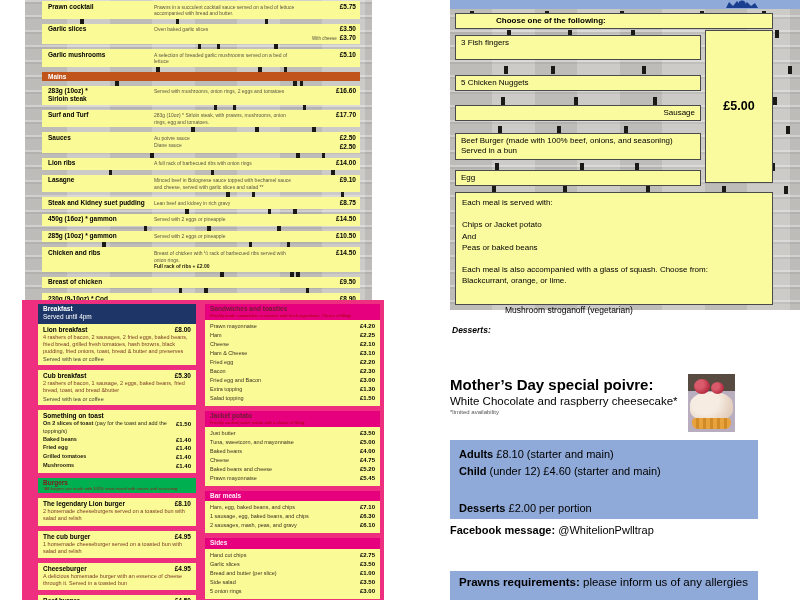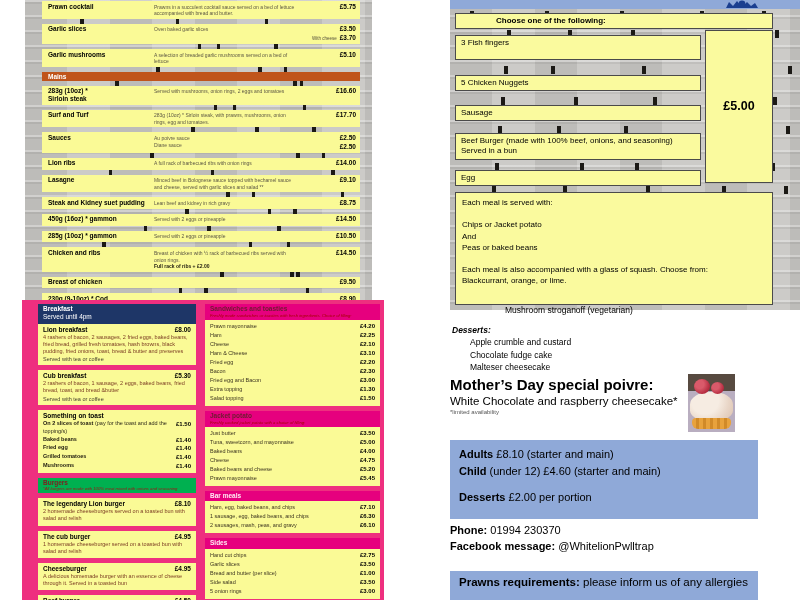--- a/index.html
+++ b/index.html
@@ -78,21 +78,21 @@
   .cream{position:absolute;left:2px;top:18px;width:43px;height:28px;border-radius:45% 45% 35% 35%;
     background:radial-gradient(circle at 35% 30%, #f6ece2 0 40%, #e8d5c6 70%, #dcc2b0 100%);}
   .crust{position:absolute;left:4px;top:44px;width:39px;height:11px;border-radius:4px 4px 6px 6px;
     background:repeating-linear-gradient(90deg,#e8a23c 0 4px,#d18a28 4px 7px);}
   .rasp1,.rasp2{position:absolute;border-radius:50%;
     background:radial-gradient(circle at 35% 35%, #d95a6a 0 30%, #b52c40 70%, #8f1f30 100%);}
   .rasp1{left:6px;top:5px;width:16px;height:15px;}
   .rasp2{left:23px;top:8px;width:13px;height:12px;}
   #pricing-box{position:absolute;left:450px;top:440px;width:308px;height:79px;background:#8fa9d8;
     padding:6px 9px;box-sizing:border-box;font-size:11px;line-height:1.5;}
-  #pricing-box .gaped{margin-top:10px;}
+  #pricing-box .gaped{margin-top:21px;}
   #order-block{position:absolute;left:450px;top:523px;font-size:11px;line-height:1.45;}
   #dietary-box{position:absolute;left:450px;top:571px;width:308px;height:29px;background:#8fa9d8;
     padding:5px 9px;box-sizing:border-box;font-size:11.5px;}
   b{font-weight:bold;}
 </style>
 </head>
 <body>
 
 <section id="main-menu" class="concrete">
   <div id="main-menu-rows">
@@ -537,45 +537,40 @@
   <div id="kids-topbar">
     <svg id="kids-logo" viewBox="0 0 44 9">
       <path d="M6 8 L9 2 L13 6 L17 1 L22 7 L27 2 L31 6 L35 3 L38 8 Z" fill="#1b3f8f"></path>
       <circle cx="22" cy="4" r="3.4" fill="#1b3f8f"></circle>
     </svg>
   </div>
   <div id="kids-choose" class="kbox">Choose one of the following:</div>
   <div id="kids-options">
       <div class="kbox" style="left: 5px; top: 35px; width: 246px; min-height: 25px; position: absolute; white-space: pre-line;">3 Fish fingers</div>
       <div class="kbox" style="left: 5px; top: 75px; width: 246px; min-height: 14px; position: absolute; white-space: pre-line;">5 Chicken Nuggets</div>
-      <div class="kbox" style="left: 5px; top: 105px; width: 246px; min-height: 14px; position: absolute; white-space: pre-line;">Sausage</div>
+      <div class="kbox" style="left: 5px; top: 105px; width: 246px; min-height: 14px; position: absolute; white-space: pre-line; text-align: right;">Sausage</div>
       <div class="kbox" style="left: 5px; top: 133px; width: 246px; min-height: 27px; position: absolute; white-space: pre-line;">Beef Burger (made with 100% beef, onions, and seasoning)
 Served in a bun</div>
       <div class="kbox" style="left: 5px; top: 170px; width: 246px; min-height: 13px; position: absolute; white-space: pre-line;">Egg</div>
     </div>
   <div id="kids-price" class="kbox">£5.00</div>
   <div id="kids-served" class="kbox">Each meal is served with:
 
 Chips or Jacket potato
 And
 Peas or baked beans
 
 Each meal is also accompanied with a glass of squash. Choose from:
 Blackcurrant, orange, or lime.</div>
 </section>
 
 <div id="veg-option">Mushroom stroganoff (vegetarian)</div>
 
 <div id="desserts">
   <div class="dtitle">Desserts:</div>
-  <div id="dessert-items">
-      <div>Apple crumble and custard</div>
-      <div>Chocolate fudge cake</div>
-      <div>Malteser cheesecake</div>
-    </div>
 </div>
 
 <div id="special">
   <div class="sp-title">Mother’s Day special poivre:</div>
   <div class="sp-name">White Chocolate and raspberry cheesecake*</div>
   <div class="sp-note">*limited availability</div>
 </div>
 
 <div id="cake-photo">
   <div class="cream"></div>
@@ -584,19 +579,18 @@
   <div class="rasp2"></div>
 </div>
 
 <div id="pricing-box">
   <div><b>Adults</b><span> £8.10 (starter and main)</span></div>
   <div><b>Child</b><span> (under 12) £4.60 (starter and main)</span></div>
   <div class="gaped"><b>Desserts</b><span> £2.00 per portion</span></div>
 </div>
 
 <div id="order-block">
-  <div><b>Phone:</b><span> 01994 230370</span></div>
   <div><b>Facebook message:</b><span> @WhitelionPwlltrap</span></div>
 </div>
 
 <div id="dietary-box">
   <b>Prawns requirements:</b><span> please inform us of any allergies</span>
 </div>
 
 </body></html>

